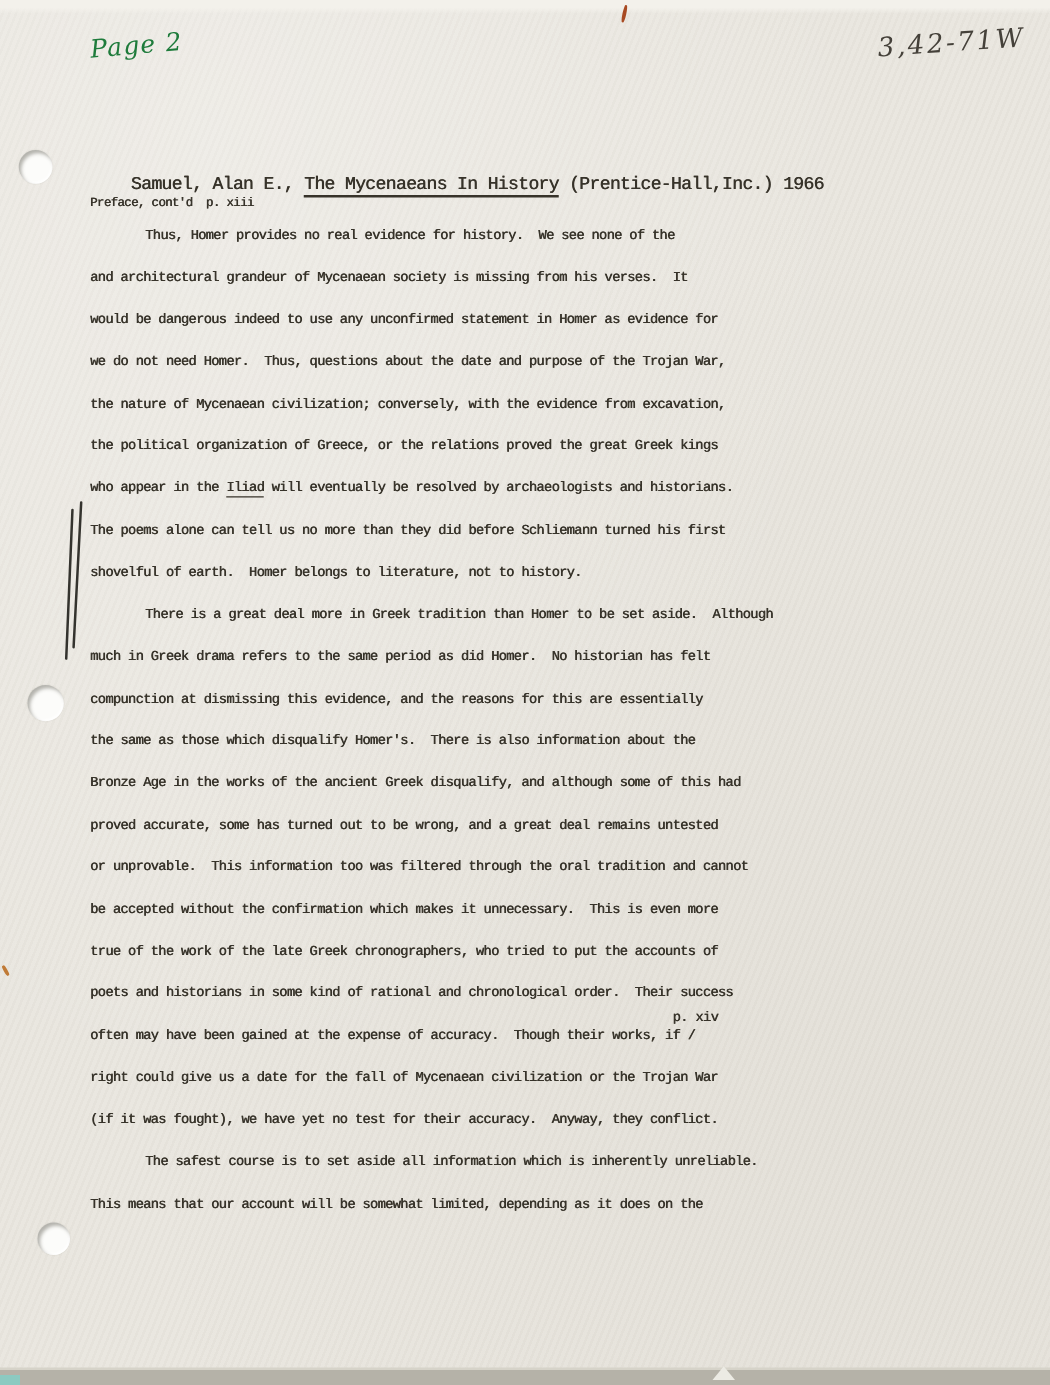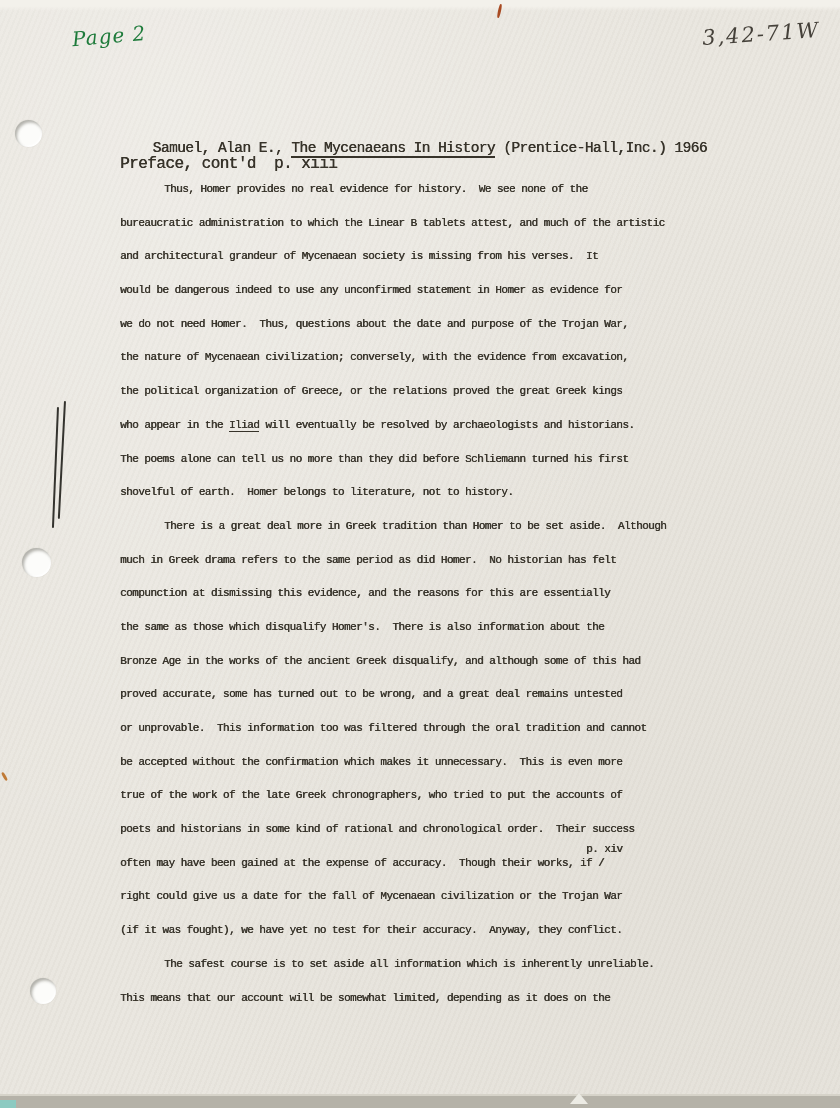--- a/index.html
+++ b/index.html
@@ -50,30 +50,29 @@
                 inset -1px -1.5px 2px rgba(255,255,255,0.9),
                 0 0 1px rgba(130,125,110,0.3);
   }
   .hole.h1{left:15px;top:120px;width:27px;height:27px;}
   .hole.h2{left:22px;top:548px;width:29px;height:29px;}
   .hole.h3{left:30px;top:978px;width:26px;height:26px;}
 
   .typed{
     color:var(--ink);
     text-shadow:0.4px 0 0 currentColor;
-    margin-left:48px;
   }
   .citation{
     position:absolute;left:72px;top:100px;height:32px;line-height:32px;
     font-size:14.5px;letter-spacing:-0.55px;white-space:pre;
   }
   .citation .u{border-bottom:2px solid var(--ink);padding-bottom:0px;}
   .heading{
     position:absolute;left:72px;top:148px;height:32px;line-height:32px;
-    font-size:16px;letter-spacing:-0.55px;white-space:pre;
+    font-size:10px;letter-spacing:-0.55px;white-space:pre;
   }
   .body-lines{
     position:absolute;left:72px;top:173px;width:750px;
     font-size:11px;letter-spacing:-0.55px;
   }
   .tline{height:33.7px;line-height:33.7px;white-space:pre;}
   .tline.indent{padding-left:44px;}
   .tline .u{border-bottom:1.8px solid var(--ink);}
   .tline .rel{position:relative;display:inline-block;}
   .tline .above{
@@ -117,21 +116,20 @@
   <div class="hole h3"></div>
 
   <div class="citation typed">
     <span>Samuel, Alan E., </span><span class="u">The Mycenaeans In History</span><span> (Prentice-Hall,Inc.) 1966</span>
   </div>
 
   <div class="heading typed">Preface, cont'd  p. xiii</div>
 
   <div class="body-lines typed">
       <div class="tline indent"><span>Thus, Homer provides no real evidence for history.  We see none of the</span></div>
-      <div class="tline"><span>bureaucratic administration to which the Linear B tablets attest, and much of the artistic</span></div>
       <div class="tline"><span>and architectural grandeur of Mycenaean society is missing from his verses.  It</span></div>
       <div class="tline"><span>would be dangerous indeed to use any unconfirmed statement in Homer as evidence for</span></div>
       <div class="tline"><span>we do not need Homer.  Thus, questions about the date and purpose of the Trojan War,</span></div>
       <div class="tline"><span>the nature of Mycenaean civilization; conversely, with the evidence from excavation,</span></div>
       <div class="tline"><span>the political organization of Greece, or the relations proved the great Greek kings</span></div>
       <div class="tline"><span>who appear in the </span><span class="u">Iliad</span><span> will eventually be resolved by archaeologists and historians.</span></div>
       <div class="tline"><span>The poems alone can tell us no more than they did before Schliemann turned his first</span></div>
       <div class="tline"><span>shovelful of earth.  Homer belongs to literature, not to history.</span></div>
       <div class="tline indent"><span>There is a great deal more in Greek tradition than Homer to be set aside.  Although</span></div>
       <div class="tline"><span>much in Greek drama refers to the same period as did Homer.  No historian has felt</span></div>

